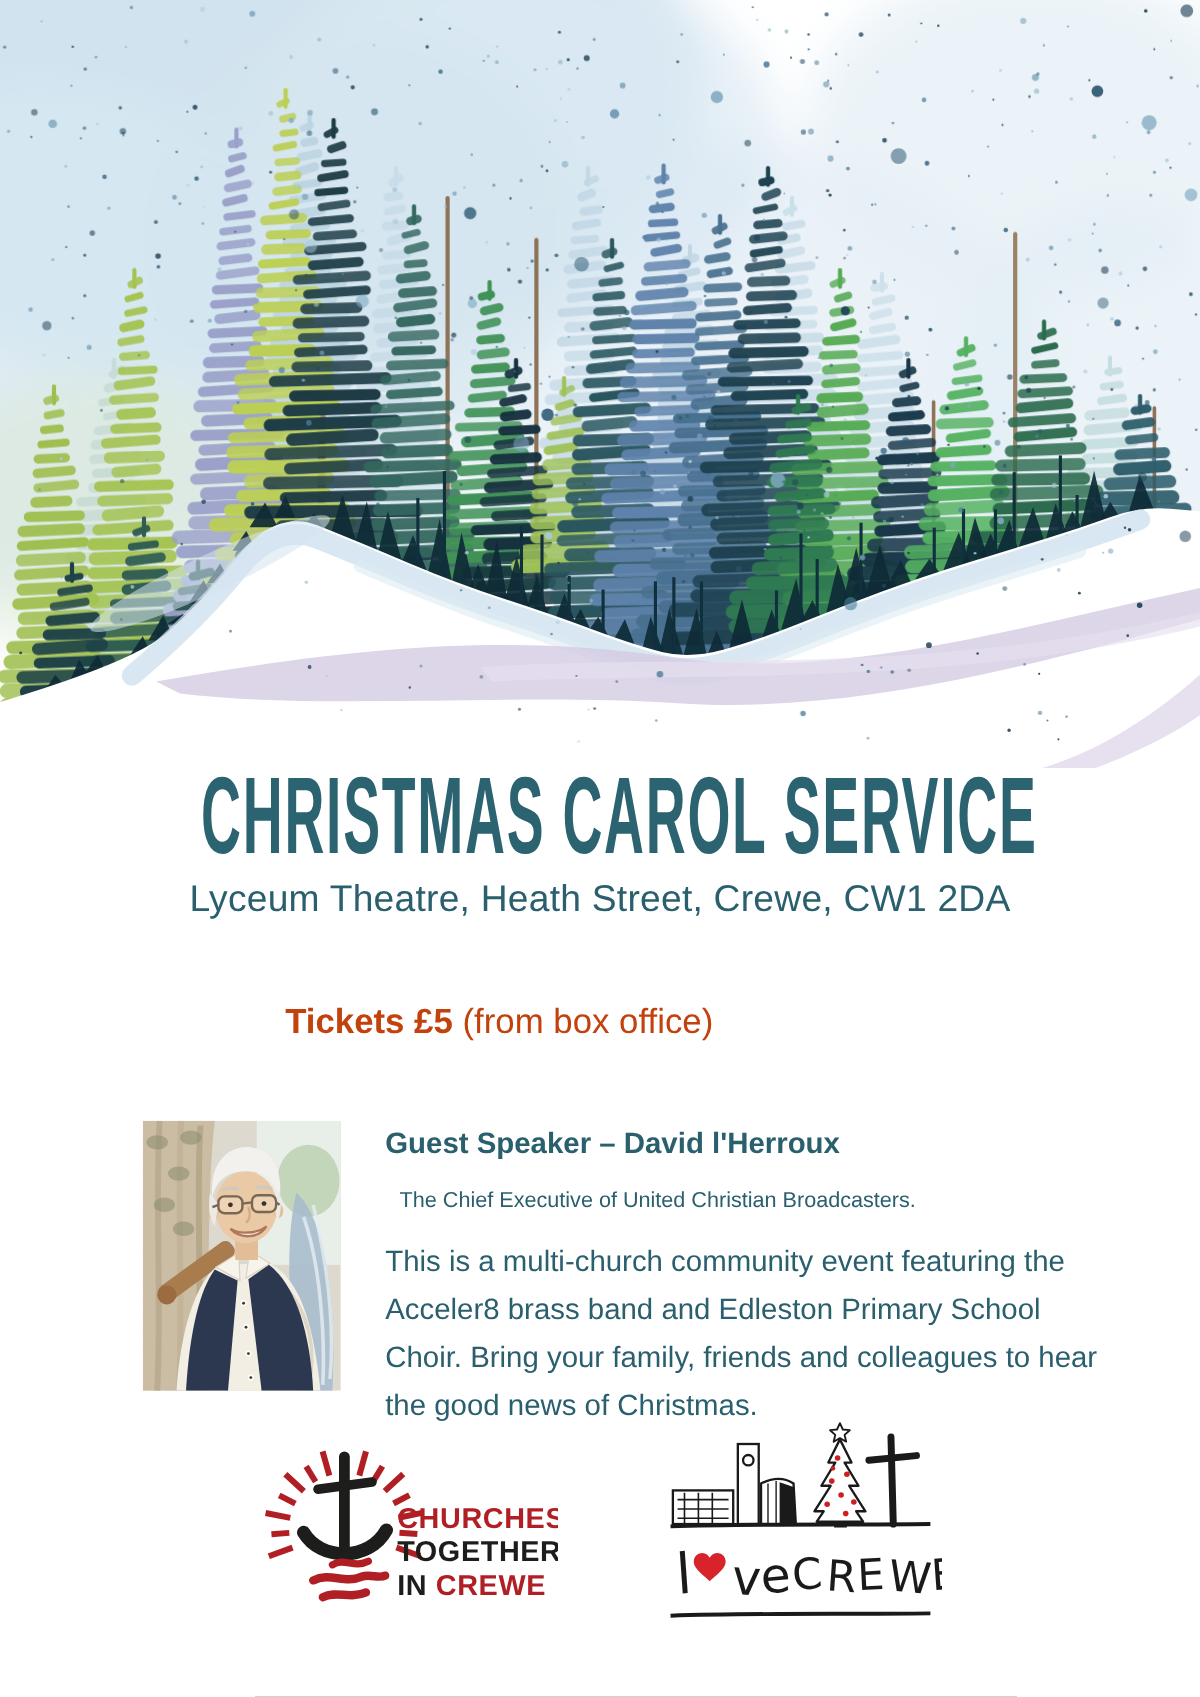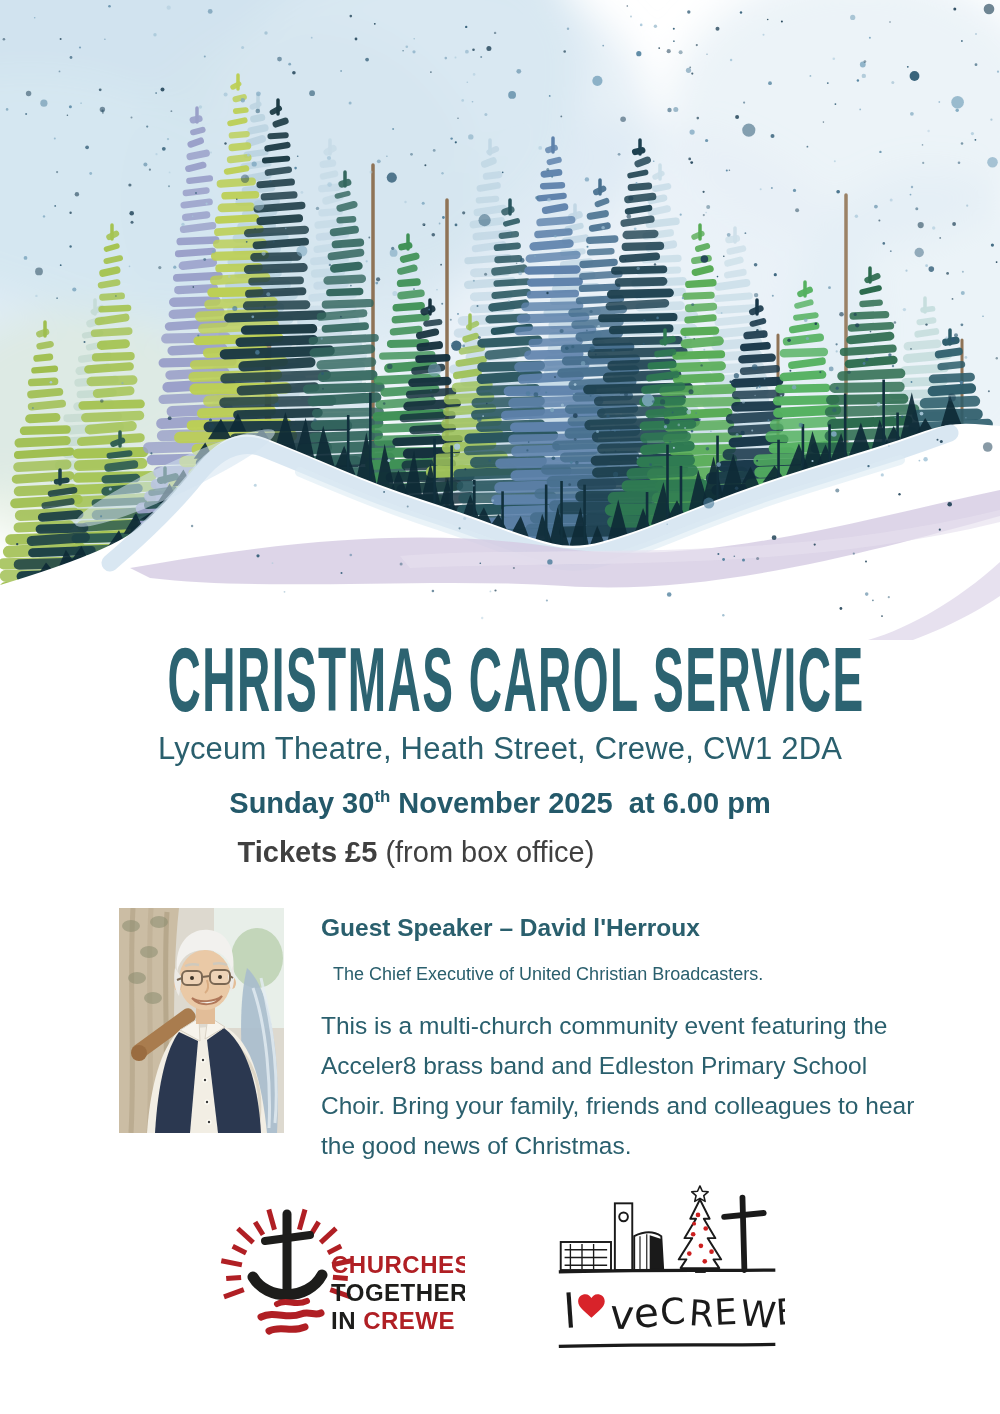--- a/index.html
+++ b/index.html
@@ -23,25 +23,25 @@
     position:absolute; top:731px; left:0; width:1000px; text-align:center;
     color:#2a5f6d; font-size:31px; font-weight:500; letter-spacing:.2px;
   }
   .dateline{
     position:absolute; top:787px; left:0; width:1000px; text-align:center;
     color:#24596a; font-size:29px; font-weight:700; white-space:pre-wrap;
   }
   .dateline sup{font-size:.58em; vertical-align:super; line-height:0;}
   .tickets{
     position:absolute; top:836px; left:0; width:832px; text-align:center;
-    color:#404040; font-size:29px; font-weight:400; white-space:pre-wrap;
+    color:#c2410c; font-size:29px; font-weight:400; white-space:pre-wrap;
   }
   .tickets b{font-weight:700;}
   
-  .speaker{position:absolute; top:908px; left:95px; width:860px; display:flex; gap:37px;padding-left:24px;}
+  .speaker{position:absolute; top:934px; left:95px; width:860px; display:flex; gap:37px;padding-left:24px;}
   .photo{flex:0 0 165px; height:225px;}
   .speaker-text{width:610px; color:#2a5f6d;}
   .speaker-heading{font-size:24.5px; font-weight:700; line-height:1.62; margin:0;}
   .speaker-sub{font-size:18px; line-height:1.62; margin:12px;}
   .speaker-body{font-size:24.5px; line-height:1.64; margin:17px 0 0 0;}
   
   .logos{
     position:absolute; top:1178px; left:0; width:1000px;
     display:flex; justify-content:center; align-items:flex-start; gap:88px;
   }
@@ -1519,21 +1519,20 @@
         <circle cx="549.9" cy="561.9" r="2.7" fill="#4c7d9b" opacity="0.82"></circle>
         <circle cx="495.5" cy="590.5" r="1.1" fill="#1f4156" opacity="0.71"></circle>
       </g>
     </svg>
 
   <div class="title-wrap">
     <div class="title">CHRISTMAS CAROL SERVICE</div>
   </div>
   <div class="venue">Lyceum Theatre, Heath Street, Crewe, CW1 2DA</div>
 
-  <div class="dateline"><span>Sunday 30</span><sup>th</sup><span> November 2025  at 6.00 pm</span></div>
 
   <div class="tickets"><b>Tickets £5</b><span> (from box office)</span></div>
 
   <div class="speaker">
     <svg class="photo" id="portrait" width="165" height="225" viewBox="0 0 165 225">
         <rect x="0" y="0" width="165" height="225" fill="#ddd9cf"></rect>
         <rect x="95" y="0" width="70" height="120" fill="#e8efe9"></rect>
         <ellipse cx="138" cy="50" rx="26" ry="30" fill="#b9cfae" opacity="0.8"></ellipse>
         <path d="M0,0 H60 C52,70 58,150 50,225 H0 Z" fill="#cbbda4"></path>
         <path d="M14,0 C10,70 16,150 12,225" stroke="#b7a88c" stroke-width="5" fill="none" opacity="0.8"></path>

